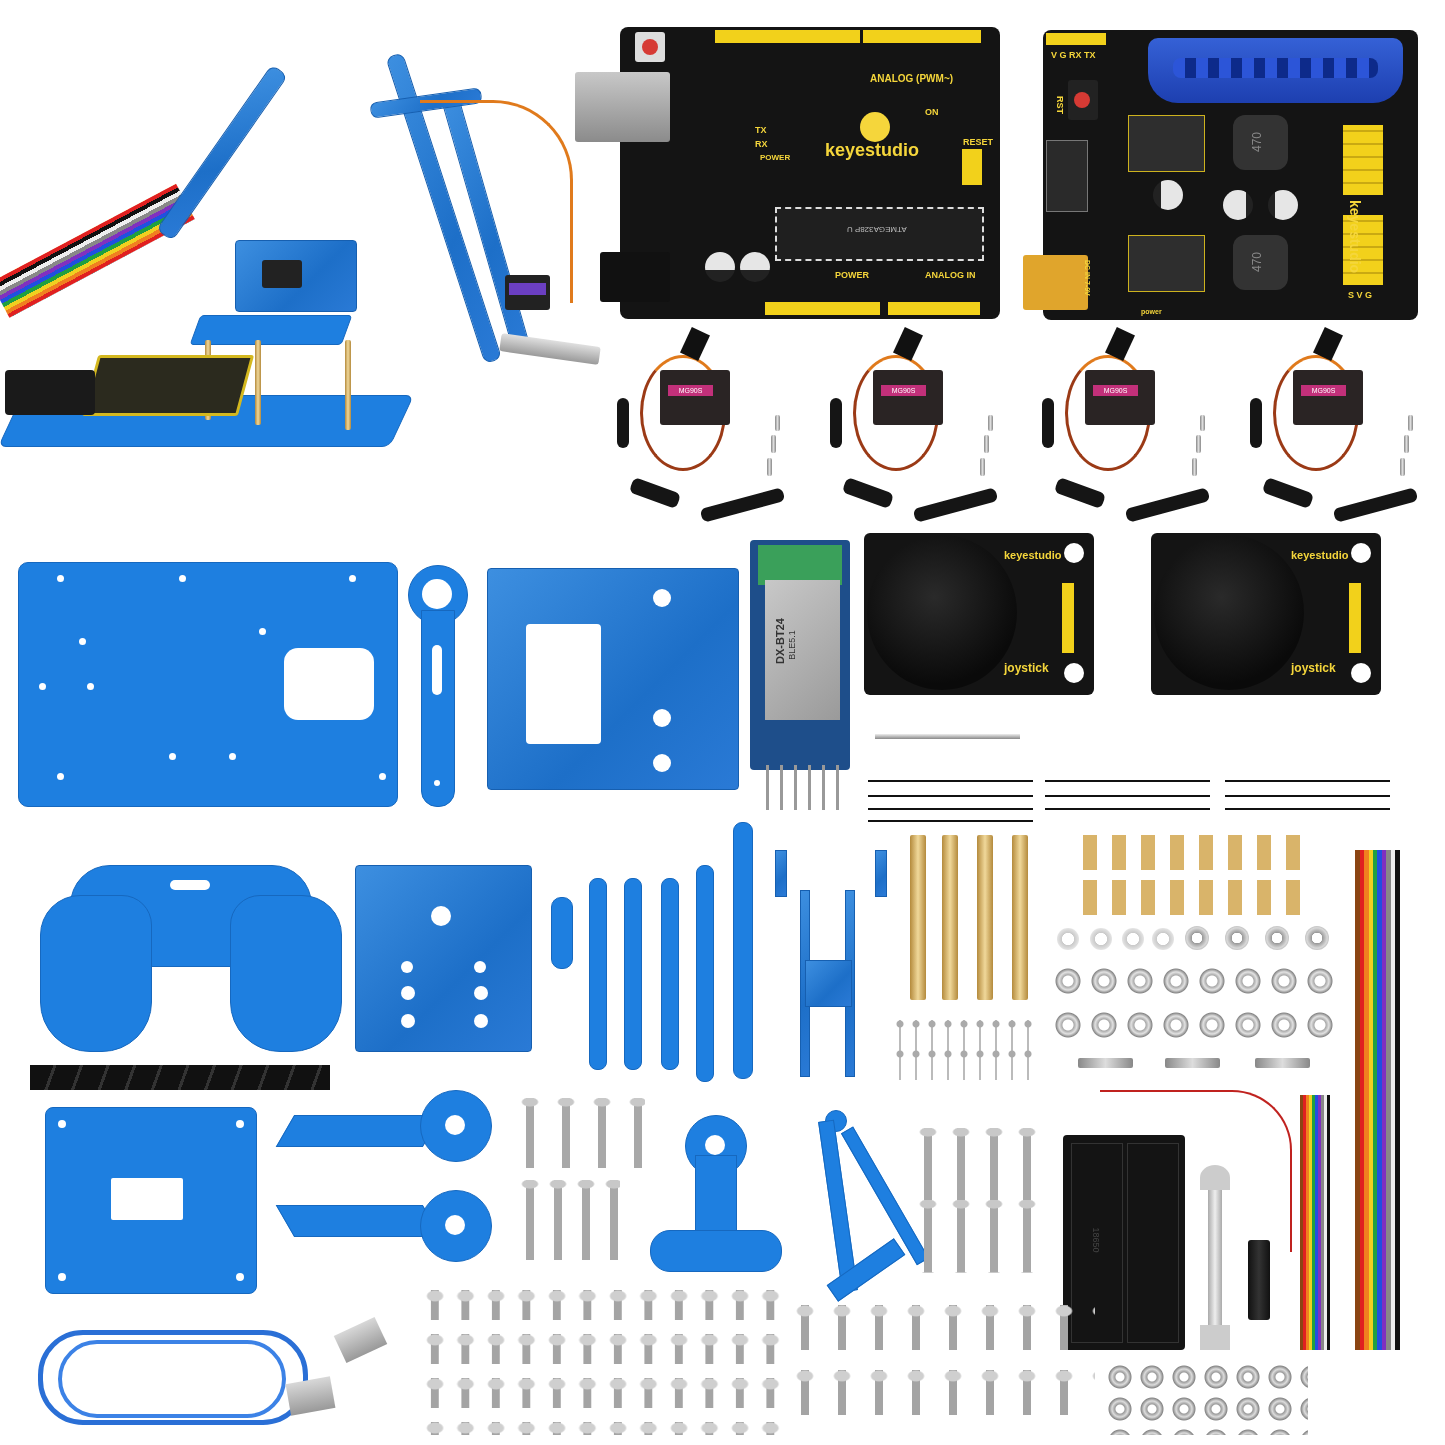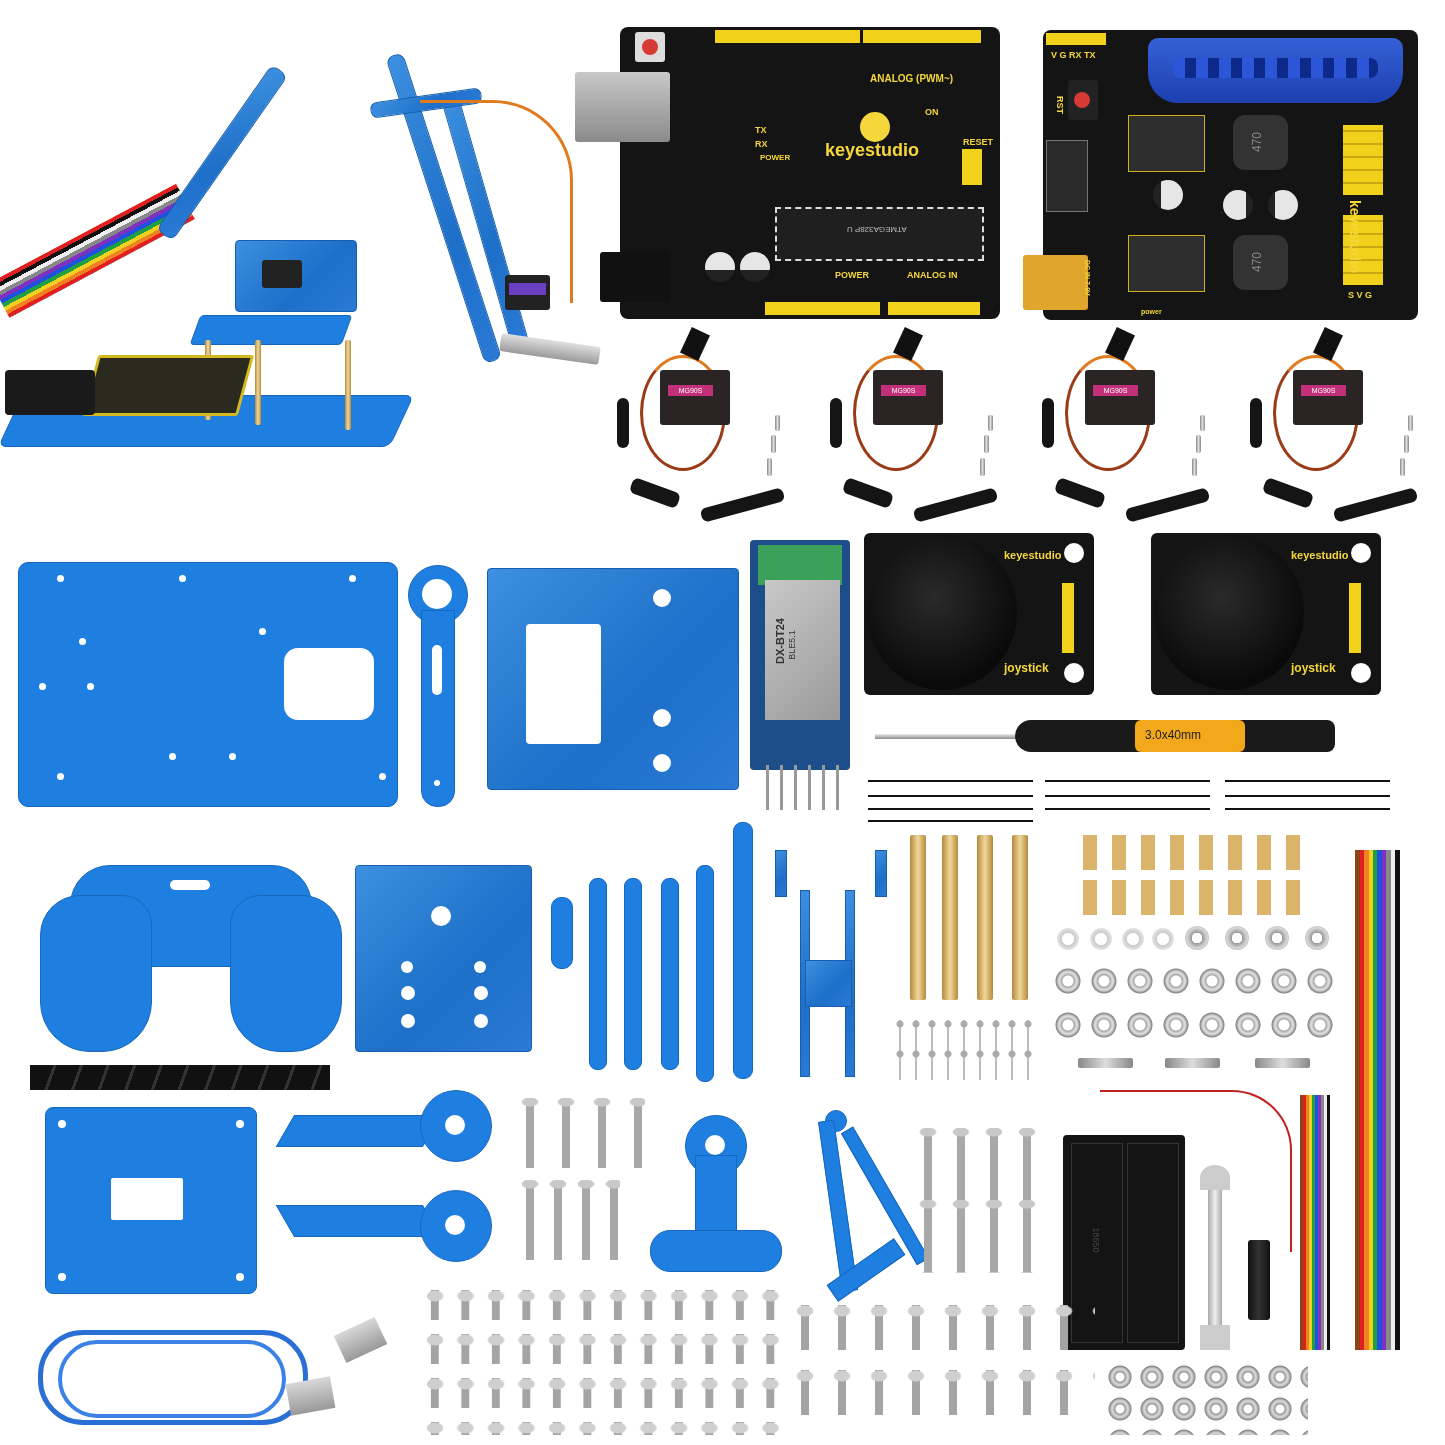--- a/index.html
+++ b/index.html
@@ -84,21 +84,21 @@
   <div class="abs" style="left:155px;top:180px;width:205px;height:50px;background:#1f1f1f;border:2px dashed #ddd;">
     <div class="abs" style="left:70px;top:16px;color:#bbb;font-size:8px;transform:rotate(180deg);">ATMEGA328P U</div>
   </div>
 
   <div class="abs" style="left:85px;top:225px;width:30px;height:30px;border-radius:50%;background:linear-gradient(#e6e6e6 60%,#222 60%);"></div>
   <div class="abs" style="left:120px;top:225px;width:30px;height:30px;border-radius:50%;background:linear-gradient(#e6e6e6 60%,#222 60%);"></div>
 
   <div class="abs" style="left:-20px;top:225px;width:70px;height:50px;background:#111;border-radius:3px;"></div>
 
   <div class="silk" style="left:215px;top:243px;">POWER</div>
-  <div class="silk" style="left:287px;top:243px;">ANALOG IN</div>
+  <div class="silk" style="left:305px;top:243px;">ANALOG IN</div>
   <div class="hdr" style="left:145px;top:275px;width:115px;height:13px;"></div>
   <div class="hdr" style="left:268px;top:275px;width:92px;height:13px;"></div>
 </div>
 
 <div class="abs pcb" style="left:1043px;top:30px;width:375px;height:290px;">
   <div class="hdr" style="left:3px;top:3px;width:60px;height:12px;"></div>
   <div class="silk" style="left:8px;top:20px;">
     <span>V</span> <span>G</span> <span>RX</span> <span>TX</span>
   </div>
 
@@ -242,25 +242,20 @@
   <div class="abs" style="left:3px;top:2px;width:150px;height:155px;background:radial-gradient(circle at 45% 40%,#2a2a2a,#0a0a0a 70%);border-radius:50%;"></div>
   <div class="abs brand" style="left:140px;top:16px;font-size:11px;">keyestudio</div>
   <div class="abs brand" style="left:140px;top:128px;font-size:12px;">joystick</div>
   <div class="abs" style="left:198px;top:50px;width:12px;height:70px;background:#f2d11b;"></div>
   <div class="hole" style="left:200px;top:10px;width:20px;height:20px;"></div>
   <div class="hole" style="left:200px;top:130px;width:20px;height:20px;"></div>
 </div>
 
 <div class="abs" style="left:875px;top:705px;width:475px;height:60px;">
   <div class="abs" style="left:0;top:29px;width:145px;height:5px;background:linear-gradient(#eee,#888);"></div>
-  <div class="abs" style="left:140px;top:15px;width:320px;height:32px;background:#1a1a1a;border-radius:16px 8px 8px 16px;">
-    <div class="abs" style="left:120px;top:0;width:110px;height:32px;background:#f2a81a;border-radius:6px;">
-      <div class="abs" style="left:10px;top:8px;font-size:12px;color:#222;">3.0x40mm</div>
-    </div>
-  </div>
 </div>
 
 <div class="tie" style="left:868px;top:780px;width:165px;"></div>
 <div class="tie" style="left:868px;top:795px;width:165px;"></div>
 <div class="tie" style="left:868px;top:808px;width:165px;"></div>
 <div class="tie" style="left:868px;top:820px;width:165px;"></div>
 <div class="tie" style="left:1045px;top:780px;width:165px;"></div>
 <div class="tie" style="left:1045px;top:795px;width:165px;"></div>
 <div class="tie" style="left:1045px;top:808px;width:165px;"></div>
 <div class="tie" style="left:1225px;top:780px;width:165px;"></div>

